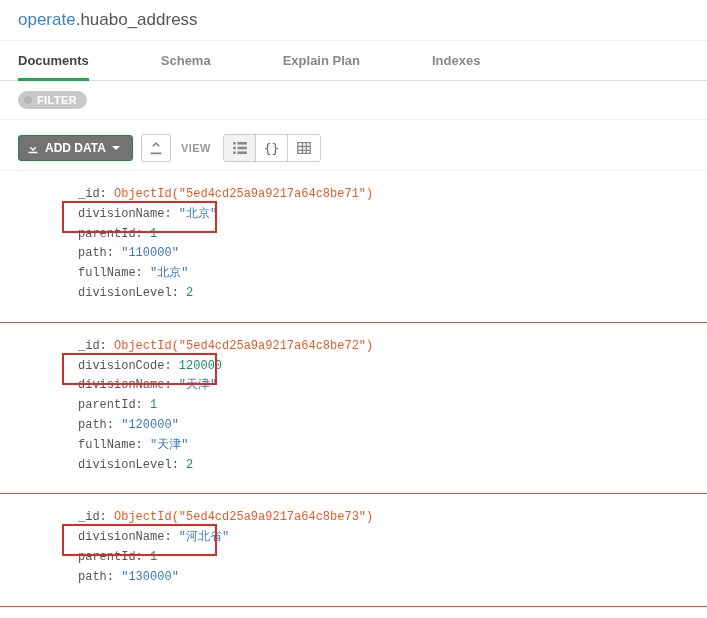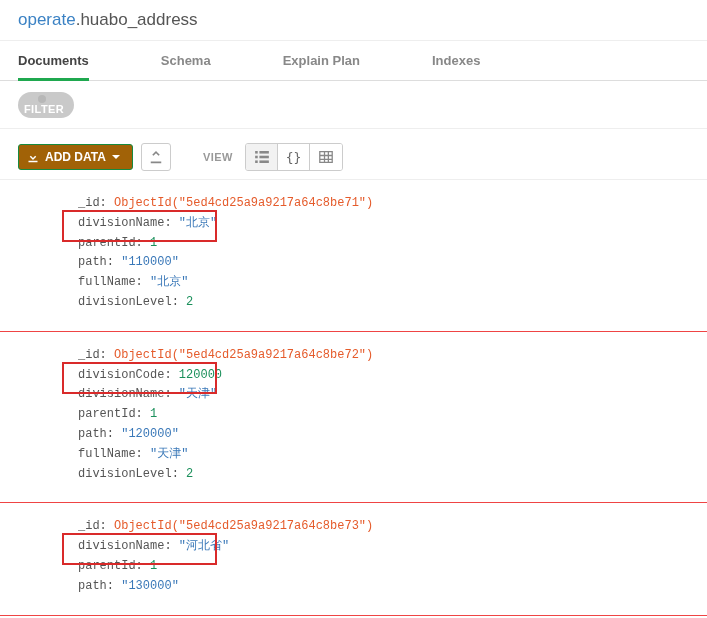--- a/index.html
+++ b/index.html
@@ -50,37 +50,36 @@
   .filter-pill {
     display: inline-flex;
     align-items: center;
     background: #c9c9c9;
     color: #fff;
     border-radius: 14px;
     padding: 3px 10px 3px 6px;
     font-size: 11px;
     font-weight: 700;
     letter-spacing: 0.4px;
-    flex-direction: column;
   }
   .filter-pill .dot {
     display: inline-block;
     width: 8px; height: 8px;
     border-radius: 50%;
     background: #b7b7b7;
     margin-right: 5px;
   }
   .toolbar {
     display: flex;
     align-items: center;
     padding: 14px 18px 8px 18px;
     gap: 8px;
   }
   .btn-add {
-    background: #a16207;
+    background: #737373;
     color: #fff;
     border: 1px solid #178a40;
     border-radius: 3px;
     padding: 5px 12px 5px 8px;
     font-size: 12px;
     font-weight: 700;
     display: inline-flex;
     align-items: center;
     gap: 6px;
     cursor: pointer;
@@ -102,21 +101,21 @@
     display: inline-flex;
     align-items: center;
     justify-content: center;
     cursor: pointer;
   }
   .view-label {
     color: #999;
     font-size: 11px;
     font-weight: 700;
     letter-spacing: 0.5px;
-    margin: 0 4px 0 24px;
+    margin: 0 4px 0 2px;
   }
   .seg {
     display: inline-flex;
     border: 1px solid #ccc;
     border-radius: 3px;
     overflow: hidden;
   }
   .seg button {
     width: 32px; height: 26px;
     background: #fff;

